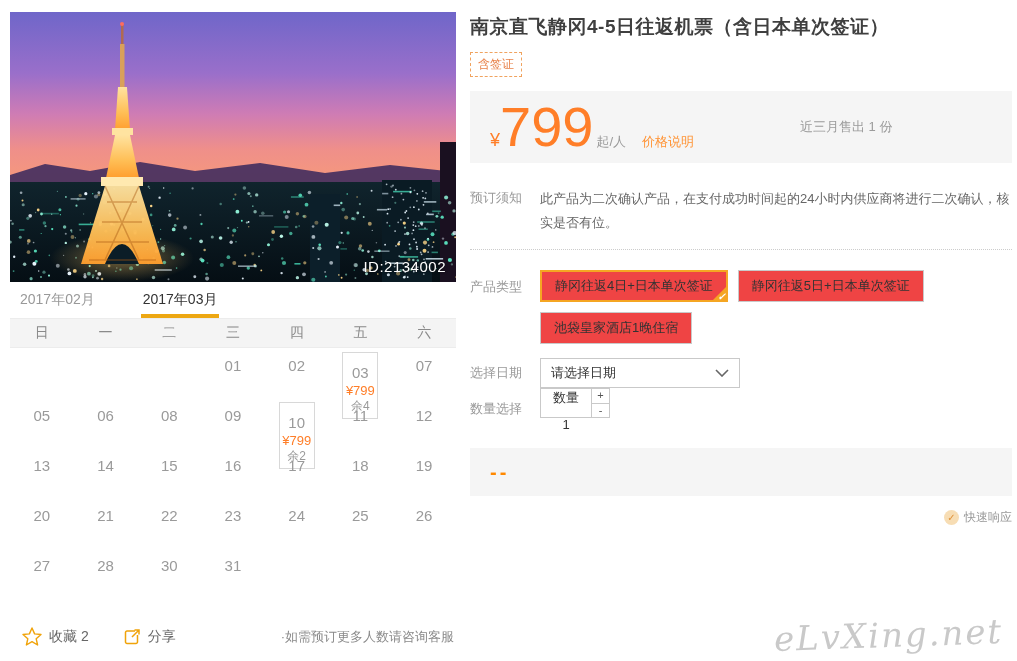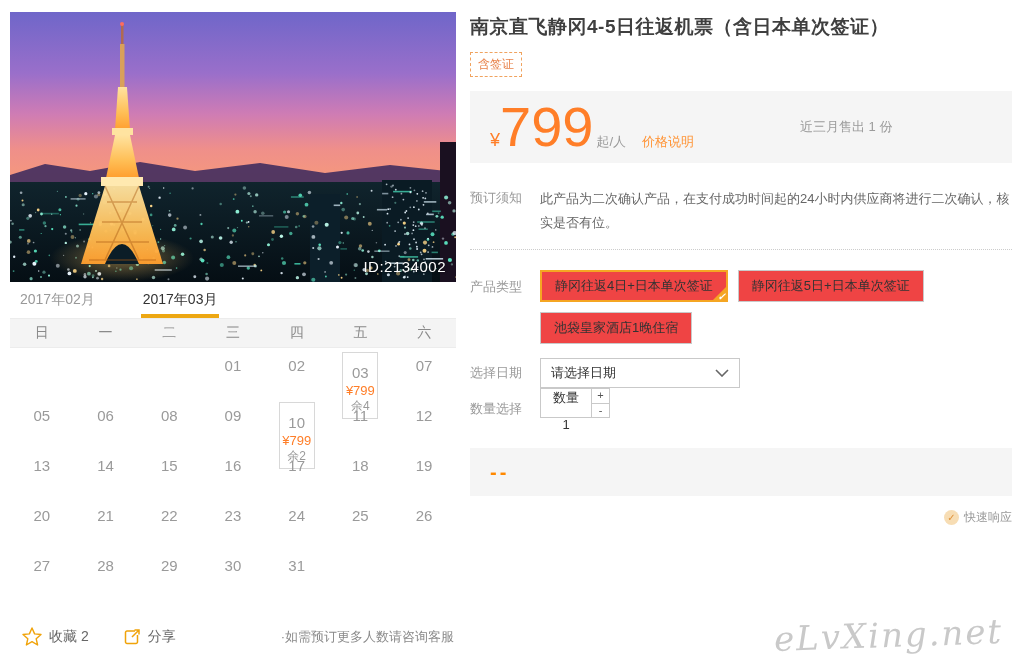--- a/index.html
+++ b/index.html
@@ -606,21 +606,20 @@
       <div class="cal-cell">19</div>
       <div class="cal-cell">20</div>
       <div class="cal-cell">21</div>
       <div class="cal-cell">22</div>
       <div class="cal-cell">23</div>
       <div class="cal-cell">24</div>
       <div class="cal-cell">25</div>
       <div class="cal-cell">26</div>
       <div class="cal-cell">27</div>
       <div class="cal-cell">28</div>
-      <div class="cal-cell">29</div>
       <div class="cal-cell">30</div>
       <div class="cal-cell">31</div>
       <div class="cal-cell"></div>
     </div>
 
   <div class="fav-row">
     <svg width="20" height="19" viewBox="0 0 20 19">
       <polygon points="10,1 12.6,6.9 19,7.5 14.2,11.8 15.6,18 10,14.7 4.4,18 5.8,11.8 1,7.5 7.4,6.9" fill="none" stroke="#f0a30a" stroke-width="1.4" stroke-linejoin="round"></polygon>
     </svg>
     <span class="lbl">收藏 2</span>

